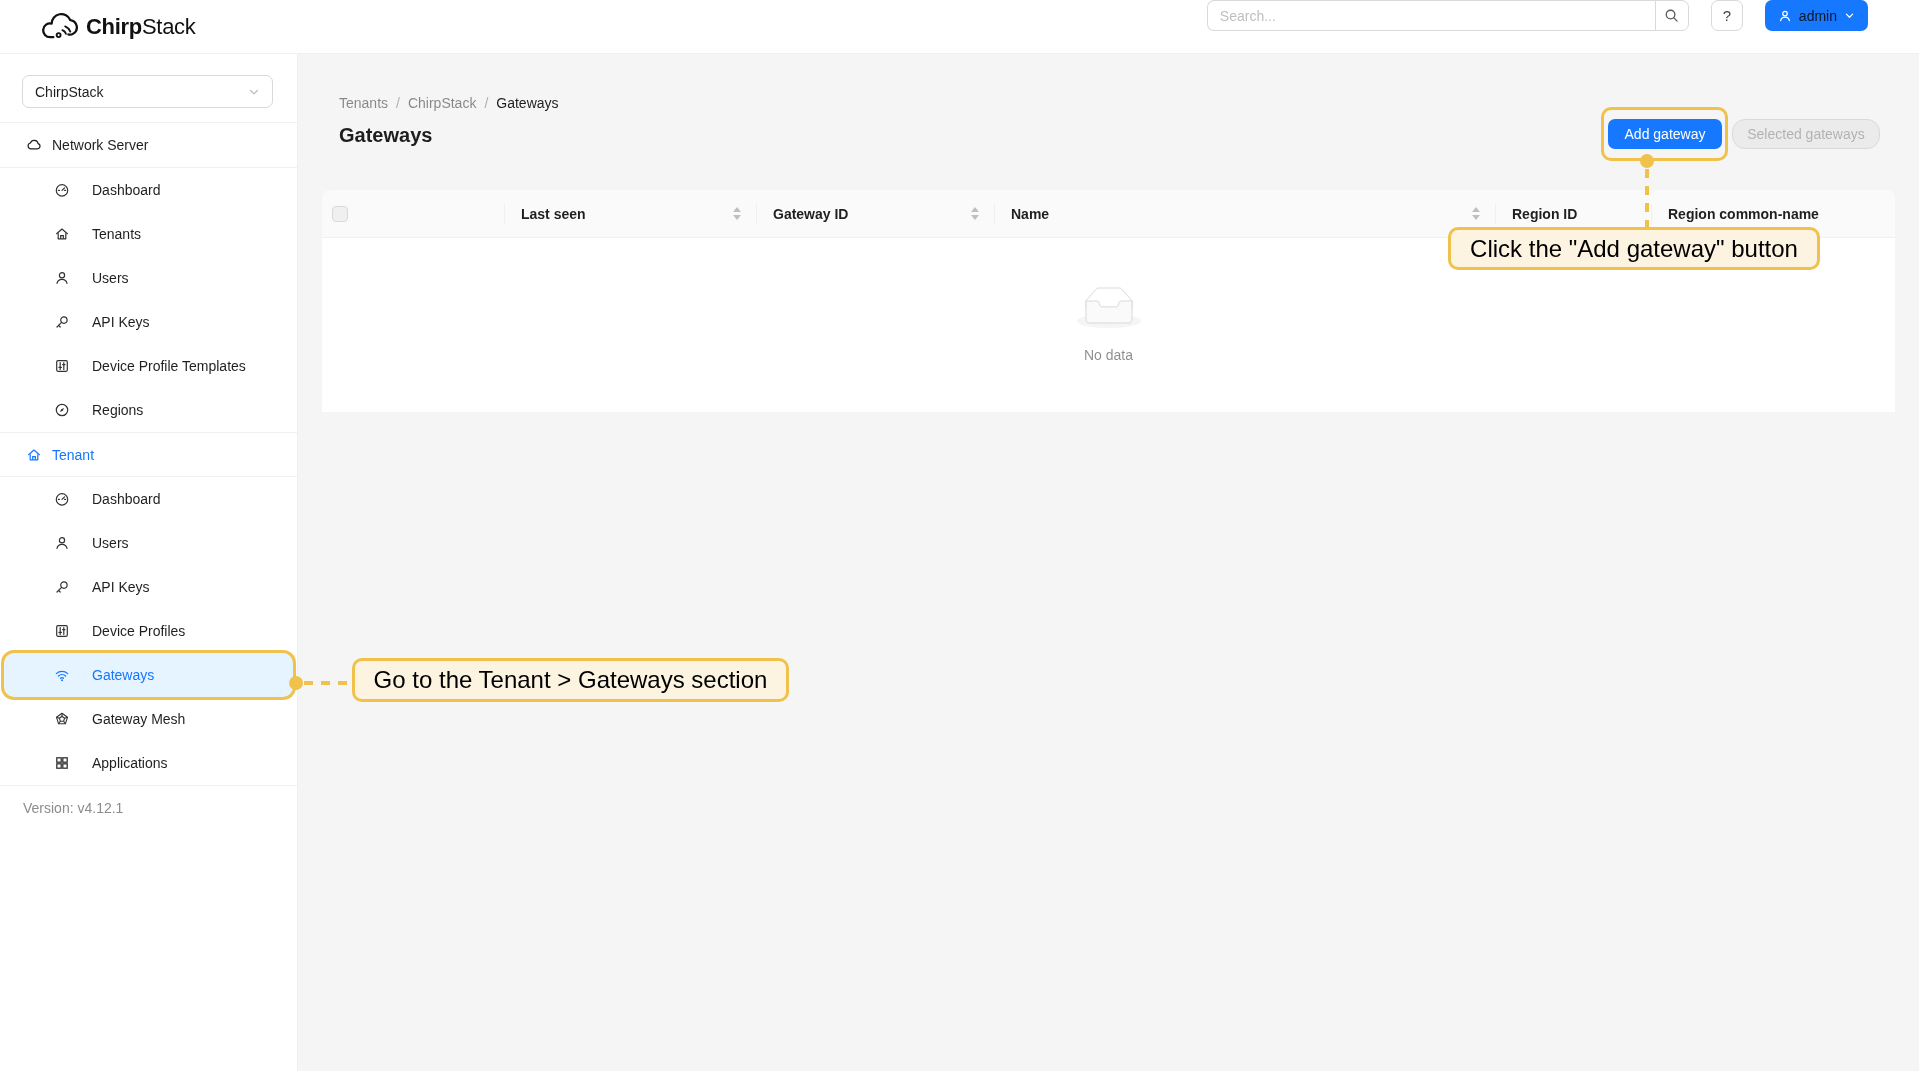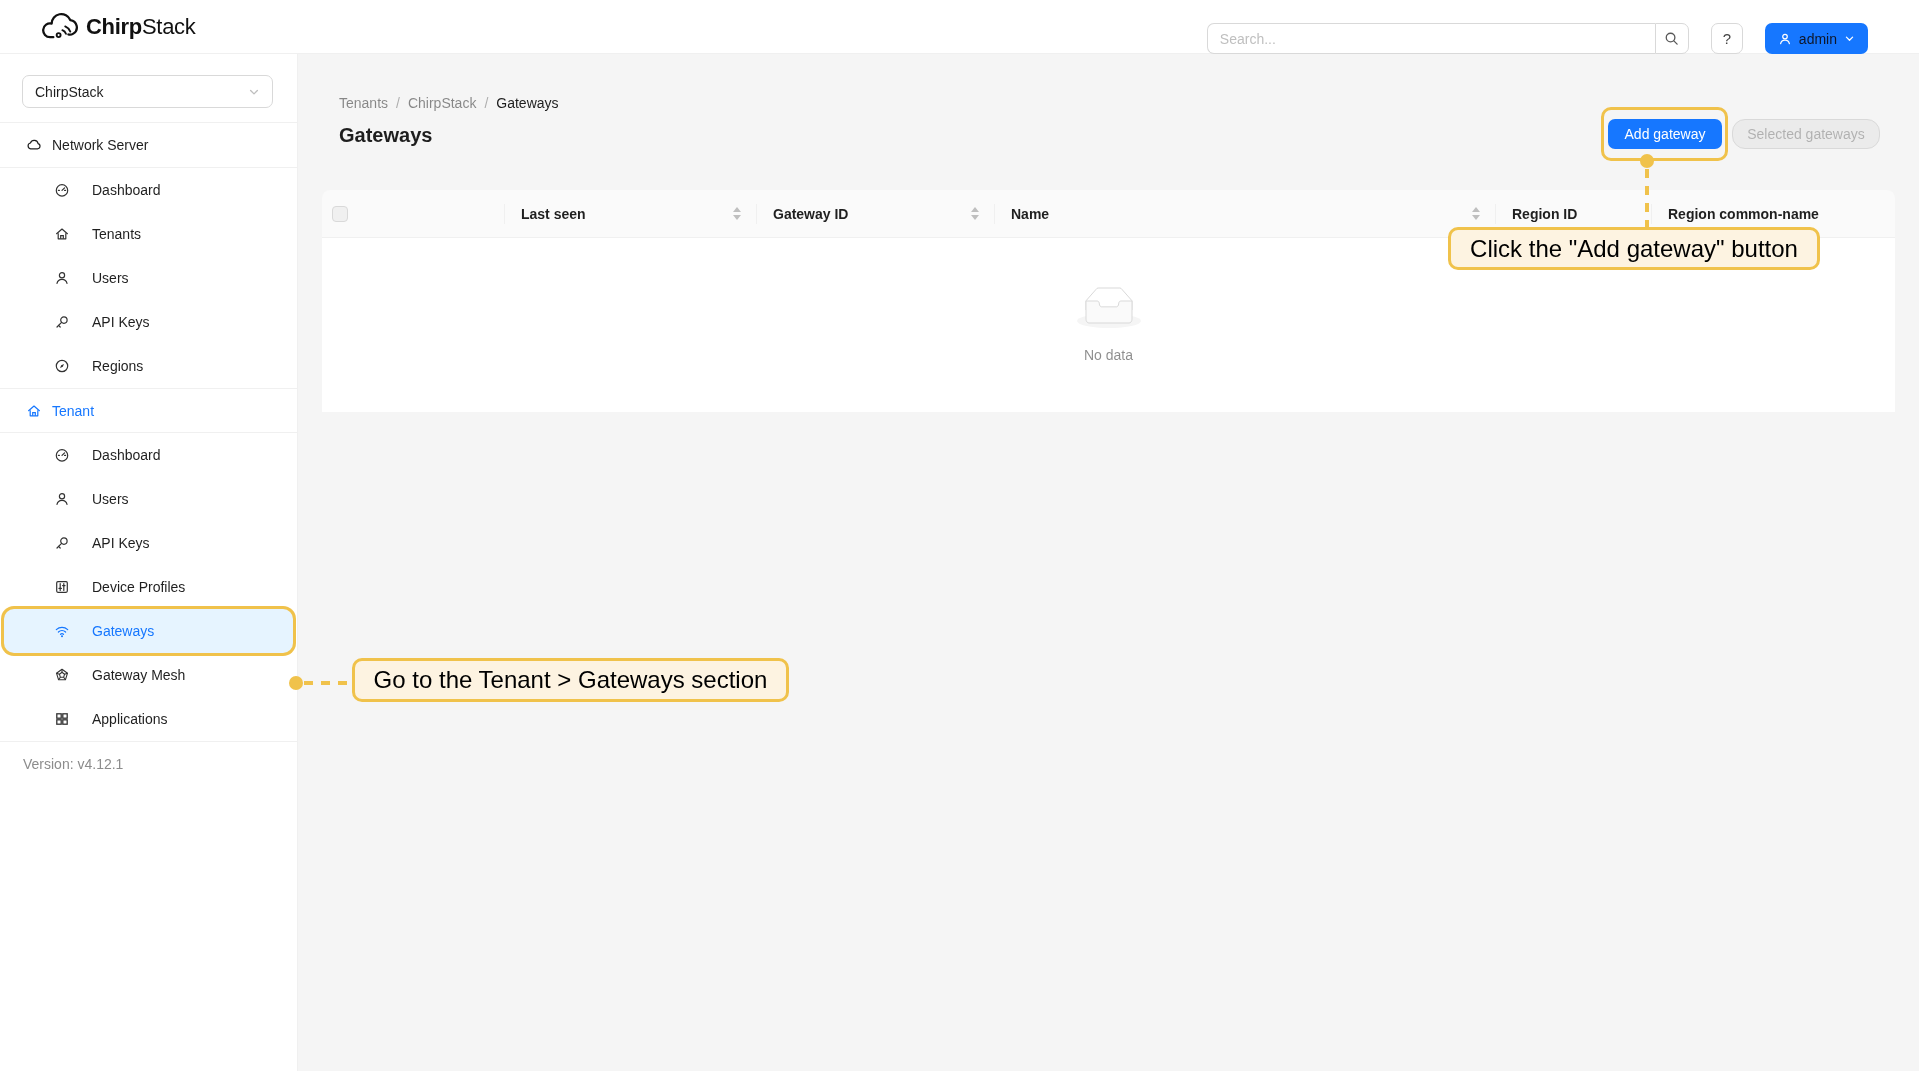--- a/index.html
+++ b/index.html
@@ -20,21 +20,21 @@
   }
   svg{display:block;}
 
   
   .topbar{position:absolute;left:0;top:0;width:1919px;height:54px;background:#fff;
     border-bottom:1px solid var(--border);display:flex;align-items:center;z-index:5;}
   .brand{display:flex;align-items:center;gap:8px;margin-left:40px;color:#111;}
   .brand-text{font-size:22px;letter-spacing:-0.3px;}
   .brand-text b{font-weight:700;}
   .brand-text span{font-weight:400;}
-  .topbar-right{position:absolute;right:51px;top:0;height:54px;display:flex;align-items:flex-end;gap:22px;}
+  .topbar-right{position:absolute;right:51px;top:0;height:54px;display:flex;align-items:flex-start;gap:22px;}
   .searchwrap{display:flex;width:482px;height:31px;}
   .searchwrap input{
     flex:1;height:31px;border:1px solid var(--ctrl-border);border-right:none;
     border-radius:7px 0 0 7px;padding:0 12px;font-size:14px;outline:none;
     font-family:"Liberation Sans",sans-serif;color:var(--txt);background:#fff;}
   .searchwrap input::placeholder{color:#bfbfbf;}
   .search-btn{width:34px;height:31px;border:1px solid var(--ctrl-border);background:#fff;
     border-radius:0 7px 7px 0;display:flex;align-items:center;justify-content:center;color:#595959;cursor:pointer;}
   .help-btn{width:32px;height:31px;border:1px solid var(--ctrl-border);background:#fff;border-radius:7px;
     display:flex;align-items:center;justify-content:center;font-size:15px;color:#444;cursor:pointer;}
@@ -202,20 +202,30 @@
           <circle cx="9.9" cy="6.1" r="3.2"></circle>
             <path d="M7.6 8.4 3 13" stroke-linecap="round"></path>
             <path d="M4.6 11.4l1.6 1.6" stroke-linecap="round"></path>
         </svg>
       </span>
       <span>API Keys</span>
     </div>
     <div class="menu-item">
       <span class="mi">
         <svg width="16" height="16" viewBox="0 0 16 16" fill="none" stroke="currentColor" stroke-width="1.2">
+          <rect x="2.7" y="2.7" width="10.6" height="10.6" rx="1.2"></rect>
+          <path d="M6.2 4.6v6.8M9.8 4.6v6.8" stroke-linecap="round"></path>
+          <path d="M5 9.4h2.4M8.6 6.6H11" stroke-linecap="round"></path>
+        </svg>
+      </span>
+      <span>Device Profile Templates</span>
+    </div>
+    <div class="menu-item">
+      <span class="mi">
+        <svg width="16" height="16" viewBox="0 0 16 16" fill="none" stroke="currentColor" stroke-width="1.2">
           <circle cx="8" cy="8" r="5.7"></circle>
           <path d="M10 6 8.8 8.8 6 10l1.2-2.8z" fill="currentColor" stroke="none"></path>
         </svg>
       </span>
       <span>Regions</span>
     </div>
 
     <div class="menu-group-header tenant">
       <span class="mi" style="color:var(--primary)">
         <svg width="16" height="16" viewBox="0 0 16 16" fill="none" stroke="currentColor" stroke-width="1.2">

